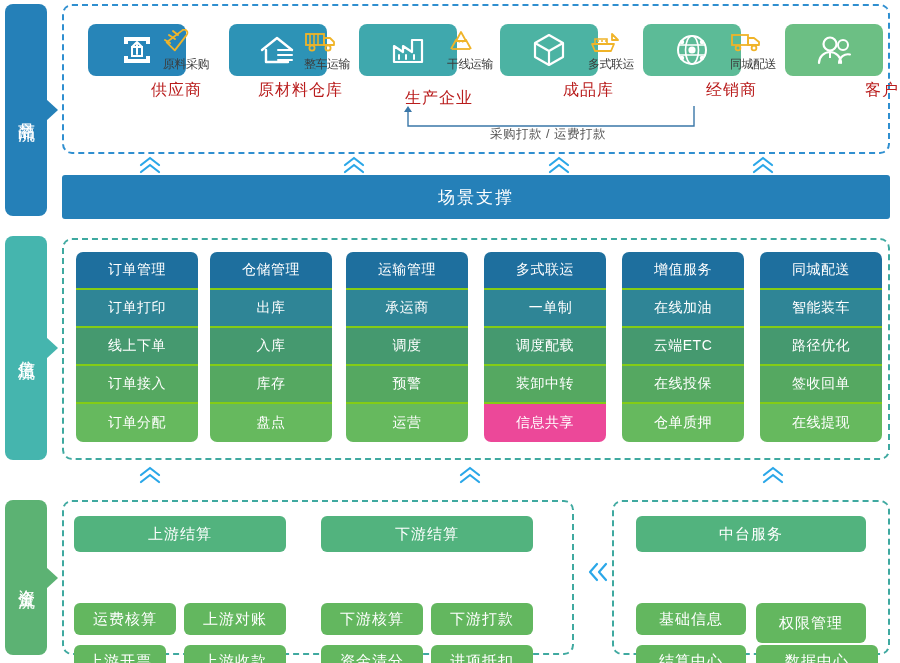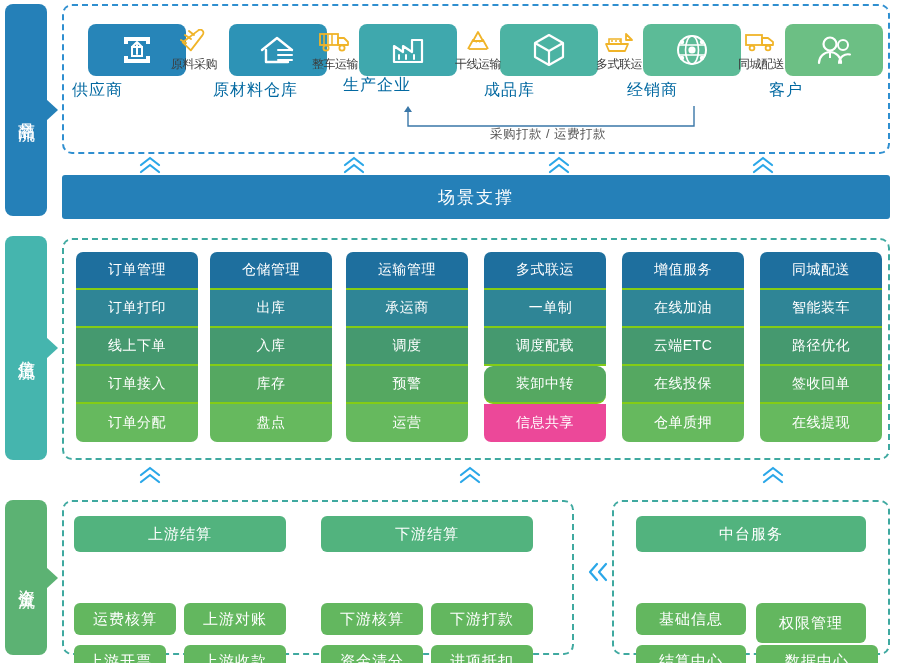--- a/index.html
+++ b/index.html
@@ -36,25 +36,25 @@
   }
   .dashed.teal{border-color:#3fa9a0;}
 
   
   .node{
     position:absolute;width:98px;height:52px;border-radius:8px;
     display:flex;align-items:center;justify-content:center;
     box-sizing:border-box;
   }
   .node-caption{
-    position:absolute;width:130px;text-align:left;
-    font-size:16px;color:#0369a1;letter-spacing:1px;font-family:Liberation Mono, monospace;
+    position:absolute;width:130px;text-align:right;
+    font-size:16px;color:#b91c1c;letter-spacing:1px;font-family:Liberation Mono, monospace;
   }
   .link{
-    position:absolute;width:62px;text-align:center;
+    position:absolute;width:62px;text-align:left;
   }
   .link .lk-ico{display:block;height:26px;}
   .link .lk-txt{
     display:block;font-size:12px;color:#3c3c3c;
     letter-spacing:-0.5px;white-space:nowrap;margin-top:1px;
   }
 
   
   .chev{position:absolute;width:22px;height:18px;}
 
@@ -133,21 +133,21 @@
     </svg>
   </div>
   <div class="node-caption" style="left:213px;top:80px;">原材料仓库</div>
 
   <div class="node" style="left:359px;top:24px;background:#3fa8ad;">
     <svg width="38" height="32" viewBox="0 0 38 32">
       <path d="M5 28 V12 l9 6 V12 l9 6 V6 h10 v22z" fill="none" stroke="#fff" stroke-width="2.2" stroke-linejoin="round"></path>
       <path d="M10 21 v4 M17 21 v4 M25 21 v4" stroke="#fff" stroke-width="2" stroke-linecap="round"></path>
     </svg>
   </div>
-  <div class="node-caption" style="left:343px;top:75px;">生产企业</div>
+  <div class="node-caption" style="left:343px;top:88px;">生产企业</div>
 
   <div class="node" style="left:500px;top:24px;background:#4cb3a3;">
     <svg width="34" height="36" viewBox="0 0 34 36">
       <path d="M17 3 L31 11 V25 L17 33 L3 25 V11 Z" fill="none" stroke="#fff" stroke-width="2.2" stroke-linejoin="round"></path>
       <path d="M3 11 L17 19 L31 11 M17 19 V33" fill="none" stroke="#fff" stroke-width="2.2" stroke-linejoin="round"></path>
     </svg>
   </div>
   <div class="node-caption" style="left:484px;top:80px;">成品库</div>
 
   <div class="node" style="left:643px;top:24px;background:#5cbb97;">
@@ -280,21 +280,21 @@
     <div class="info-cell" style="background:#2f8596;">承运商</div>
     <div class="info-cell" style="background:#45996f;">调度</div>
     <div class="info-cell" style="background:#55a861;">预警</div>
     <div class="info-cell" style="background:#66b95e;">运营</div>
   </div>
 
   <div class="info-col" style="left:484px;top:252px;">
     <div class="info-cell" style="background:#1e6f9e;">多式联运</div>
     <div class="info-cell" style="background:#2f8596;padding-left:11px;">一单制</div>
     <div class="info-cell" style="background:#45996f;">调度配载</div>
-    <div class="info-cell" style="background:#55a861;border-radius:9px;">装卸中转</div>
+    <div class="info-cell" style="background:#55a861;">装卸中转</div>
     <div class="info-cell" style="background:#ec4899;">信息共享</div>
   </div>
 
   <div class="info-col" style="left:622px;top:252px;">
     <div class="info-cell" style="background:#1e6f9e;">增值服务</div>
     <div class="info-cell" style="background:#2f8596;">在线加油</div>
     <div class="info-cell" style="background:#45996f;">云端ETC</div>
     <div class="info-cell" style="background:#55a861;">在线投保</div>
     <div class="info-cell" style="background:#66b95e;">仓单质押</div>
   </div>

